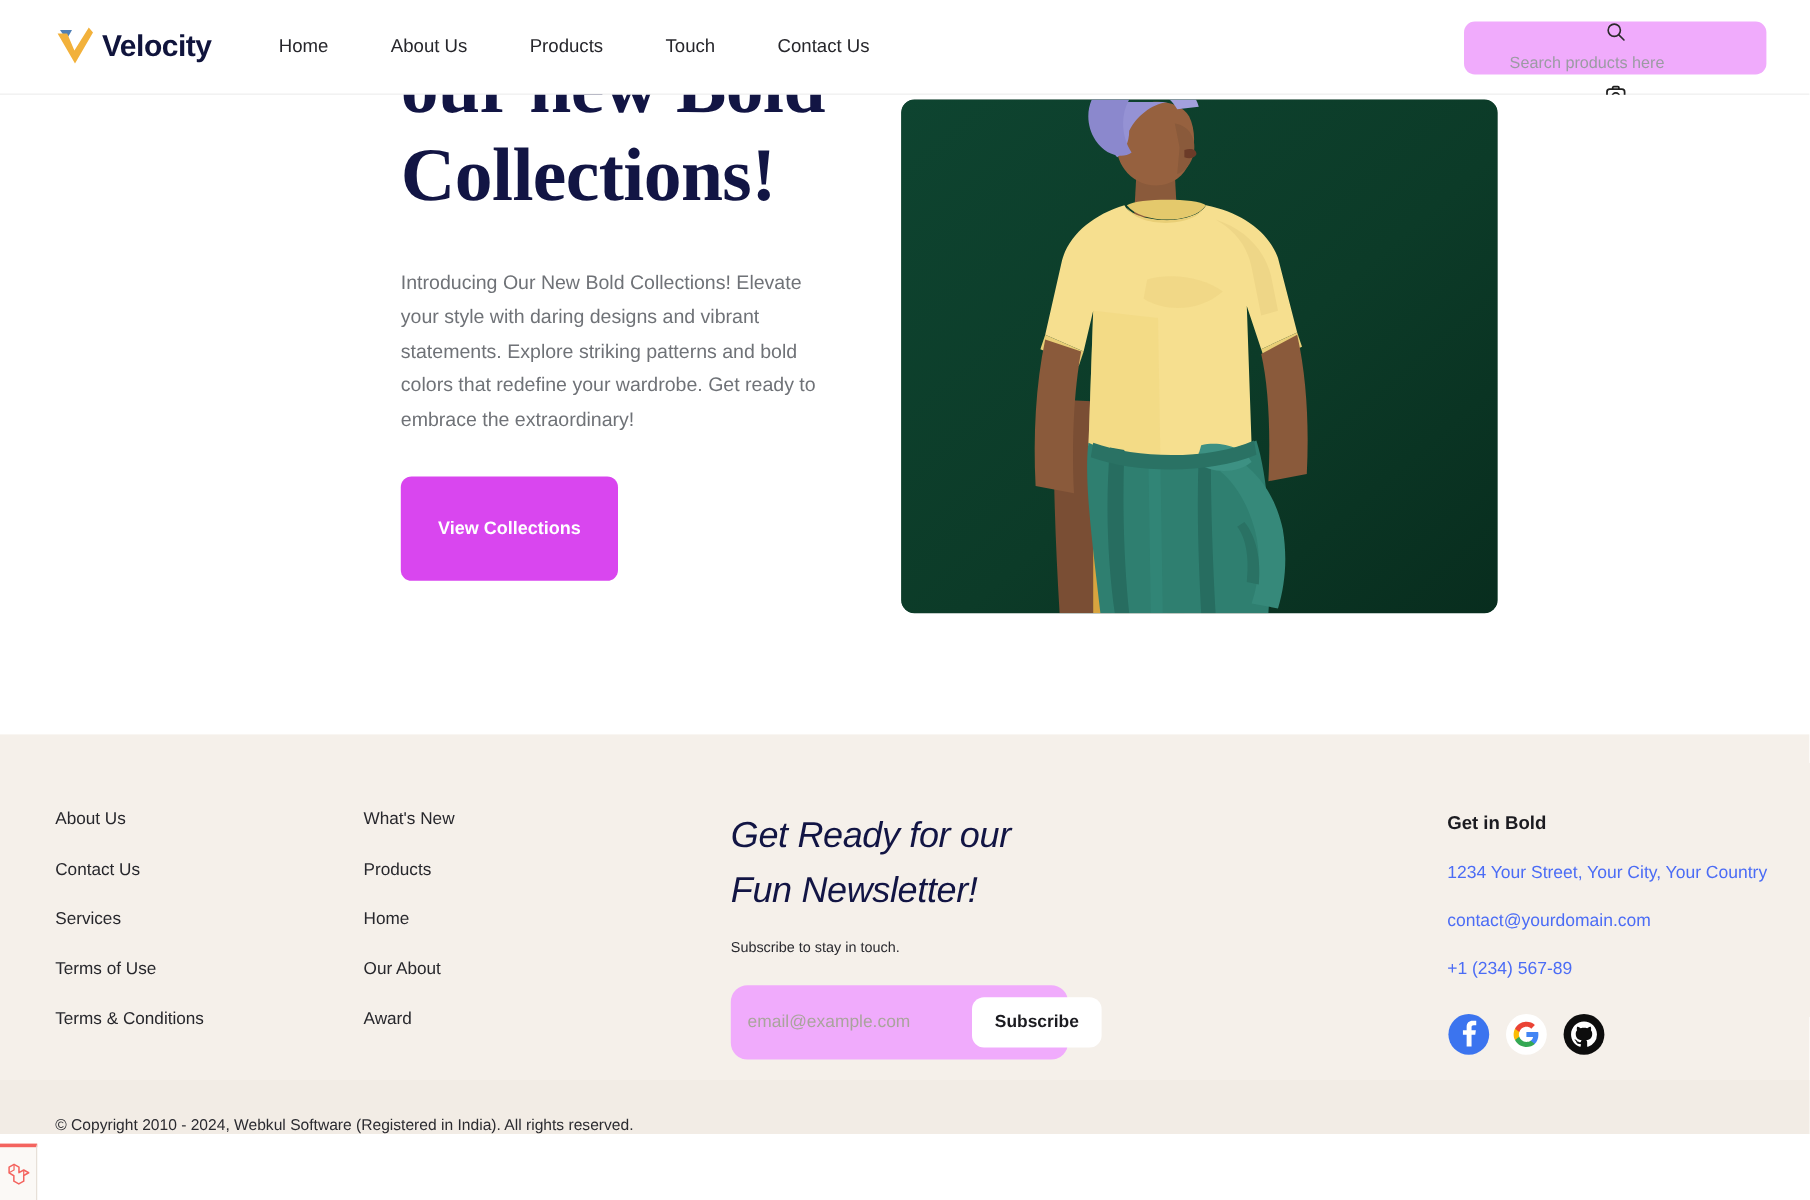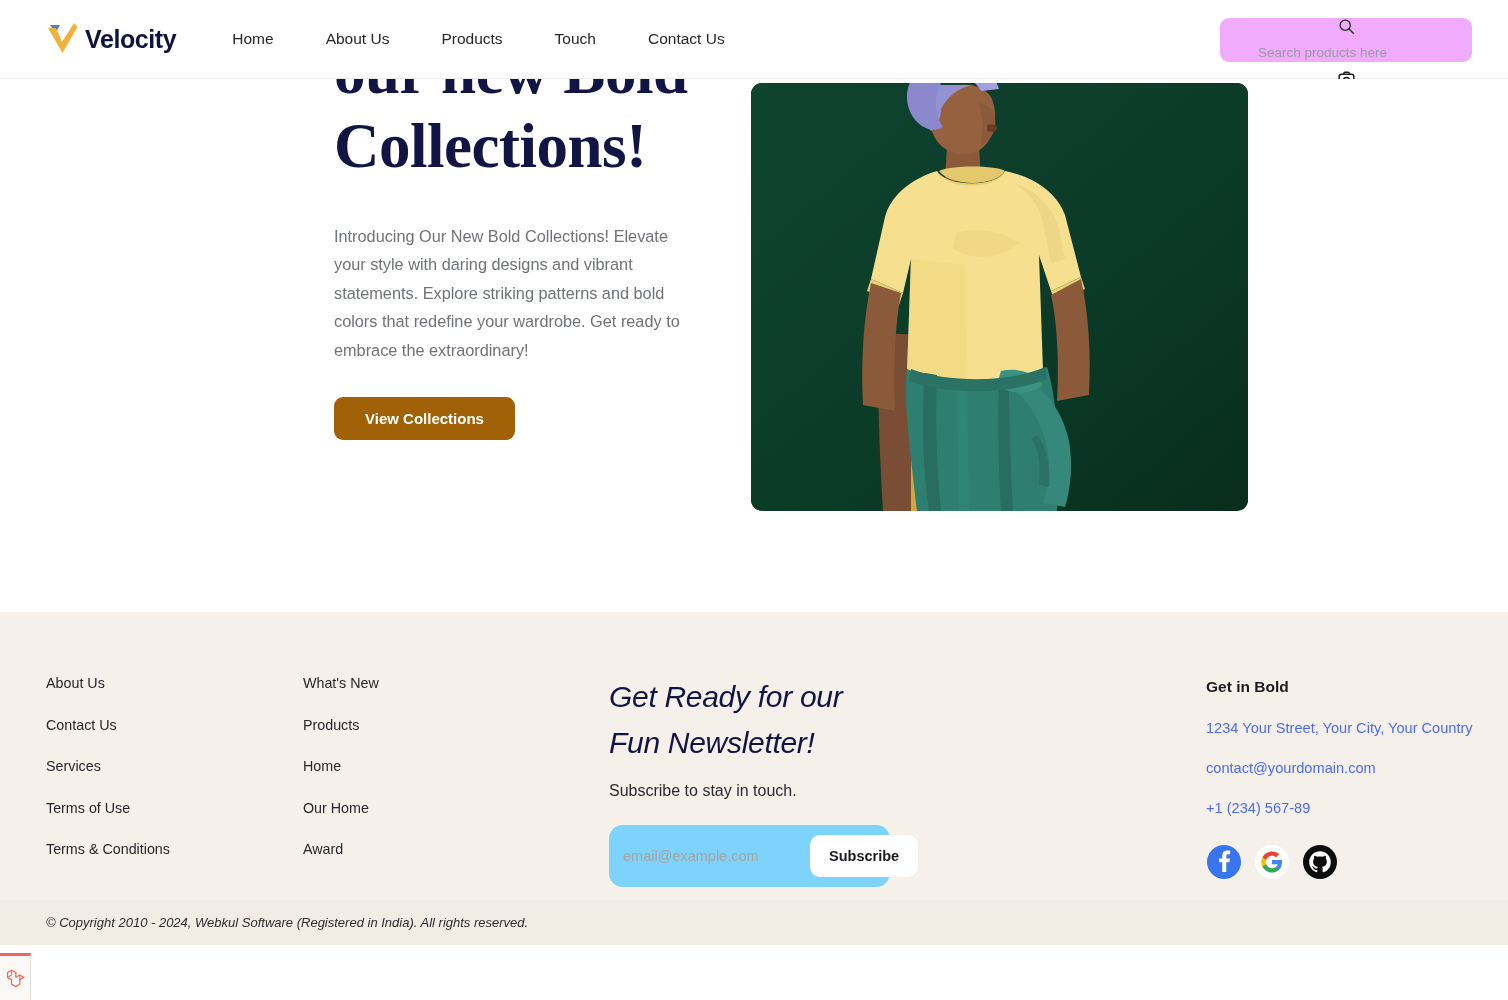--- a/index.html
+++ b/index.html
@@ -106,28 +106,28 @@
   .hero-desc {
     margin-top: 38px;
     font-size: 16.3px;
     line-height: 1.75;
     color: #6f7277;
     width: 366px;
   }
   .hero-cta {
     margin-top: 33px;
     display: inline-block;
-    background: #a16207;
+    background: #d946ef;
     color: #ffffff;
     border: none;
     border-radius: 9px;
     font-family: "Liberation Sans", sans-serif;
     font-size: 15px;
     font-weight: 600;
-    padding: 13px 31px;
+    padding: 35px 31px;
     cursor: pointer;
   }
 
   .hero-figure {
     position: absolute;
     left: 751px;
     top: 4px;
     width: 497px;
     height: 428px;
     border-radius: 11px;
@@ -169,28 +169,28 @@
     font-family: "Liberation Sans", sans-serif;
     font-style: italic;
     font-weight: 400;
     font-size: 30px;
     line-height: 1.52;
     color: #121544;
     letter-spacing: -0.3px;
   }
   .nl-sub {
     margin-top: 17px;
-    font-size: 16px;
+    font-size: 12px;
     color: #2a2a2f;
   }
   .nl-form {
     margin-top: 25px;
     width: 281px;
     height: 62px;
-    background: #7dd3fc;
+    background: #f0abfc;
     border-radius: 14px;
     display: flex;
     align-items: center;
     padding: 0 6px 0 14px;
   }
   .nl-input {
     flex: 1;
     border: none;
     outline: none;
     background: transparent;
@@ -239,22 +239,21 @@
 
   
   .copybar {
     position: absolute;
     left: 0;
     bottom: 0;
     width: 1508px;
     height: 45px;
     background: #f2ece5;
     display: flex;
-    align-items: center;
-    font-style: italic;
+    align-items: flex-end;
   }
   .copytext {
     margin-left: 46px;
     font-size: 13px;
     color: #2b2b30;
   }
 
   .laravel-badge {
     position: absolute;
     left: 0;
@@ -397,21 +396,21 @@
       <span class="f-link">About Us</span>
       <span class="f-link">Contact Us</span>
       <span class="f-link">Services</span>
       <span class="f-link">Terms of Use</span>
       <span class="f-link">Terms &amp; Conditions</span>
     </div>
     <div class="f-col">
       <span class="f-link">What's New</span>
       <span class="f-link">Products</span>
       <span class="f-link">Home</span>
-      <span class="f-link">Our Home</span>
+      <span class="f-link">Our About</span>
       <span class="f-link">Award</span>
     </div>
   </div>
 
   <div class="newsletter">
     <div class="nl-title">
       <span>Get Ready for our</span><br>
       <span>Fun Newsletter!</span>
     </div>
     <div class="nl-sub">Subscribe to stay in touch.</div>

